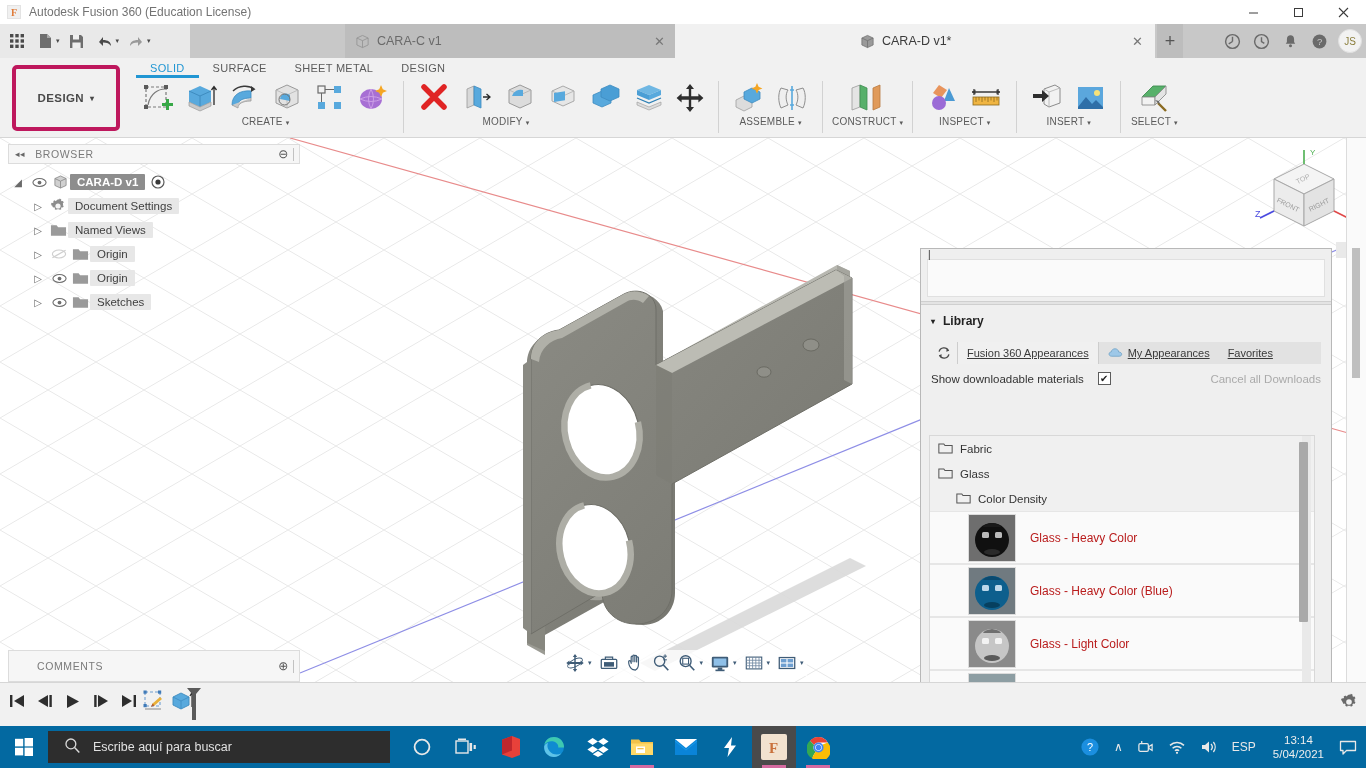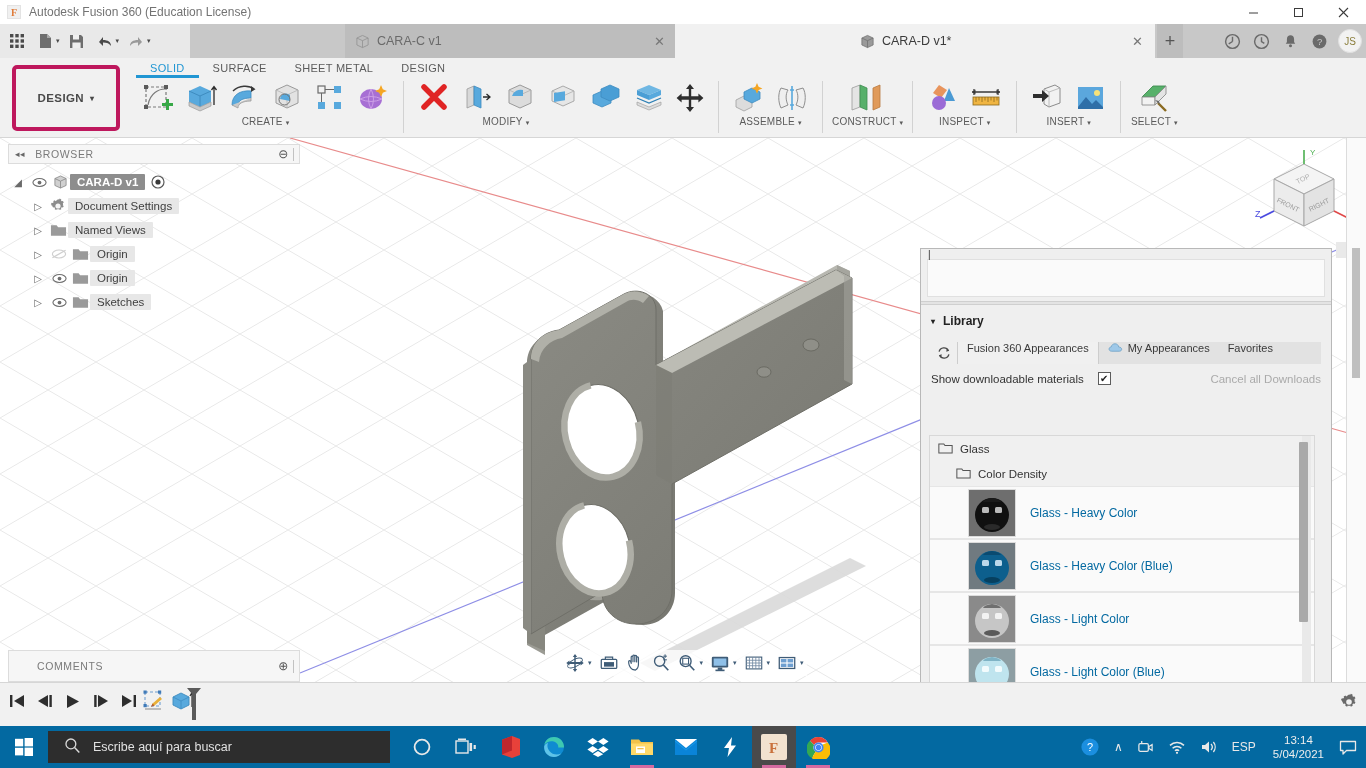--- a/index.html
+++ b/index.html
@@ -159,21 +159,21 @@
   }
   .ap-search input {
     border:0; outline:0; flex:1; font-size:11.5px; color:#333;
     font-family:"Liberation Sans", sans-serif; background:transparent;
   }
   .ap-tabs {
     margin:8px 10px 0 10px; height:22px; background:#e2e2e2;
     display:flex; align-items:center; font-size:11px; color:#3a3a3a;
   }
   .ap-refresh { width:26px; height:22px; display:flex; align-items:center; justify-content:center; background:#efefef; }
-  .ap-tab { padding:0 9px; height:22px; display:flex; gap:5px; }
+  .ap-tab { padding:0 9px; height:22px; display:flex; align-items:center; gap:5px;text-decoration:underline; }
   .ap-tab.sel { background:#f0f0f0; border-left:1px solid #cdcdcd; border-right:1px solid #cdcdcd; }
   .ap-chkrow {
     display:flex; align-items:center; padding:8px 10px 6px 10px; font-size:11.5px; color:#333;
   }
   .ap-chk {
     width:13px; height:13px; background:#fff; border:1px solid #5c5c5c; margin-left:14px;
     display:flex; align-items:center; justify-content:center; font-size:10px; color:#222;
   }
   .ap-cancel { margin-left:auto; color:#aaa; font-size:11.5px; }
   .ap-list {
@@ -181,21 +181,21 @@
     background:#f0f0f0; border:1px solid #d8d8d8; overflow:hidden;
   }
   .lrow { display:flex; align-items:center; height:25px; font-size:11.5px; color:#333; background:#f0f0f0; }
   .lrow .fico { margin:0 7px 0 8px; }
   .lrow.indent1 .fico { margin-left:26px; }
   .mrow {
     display:flex; align-items:center; height:53px; background:#fafafa;
     border-bottom:1px solid #e6e6e6; border-top:1px solid #e6e6e6;
   }
   .mthumb { width:48px; height:48px; margin-left:38px; border:1px solid #dcdcdc; }
-  .mname { margin-left:14px; font-size:12px; color:#0369a1; }
+  .mname { margin-left:14px; font-size:12px; color:#b91c1c; }
   .ap-scroll {
     position:absolute; right:3px; top:6px; width:9px; height:180px;
     background:#a9a9a9; border-radius:1px;
   }
   .ap-track { position:absolute; right:3px; top:0; width:9px; height:100%; background:#e9e9e9; }
   .side-tab {
     position:absolute; right:0; top:102px; width:17px; height:128px;
     background:#bdbdbd; border:1px solid #a5a5a5;
     display:flex; align-items:center; justify-content:center;
   }
@@ -1031,20 +1031,28 @@
         <span class="ap-cancel">Cancel all Downloads</span>
       </div>
 
       <div class="ap-list">
         <div class="lrow">
           <span class="fico">
             <svg width="15" height="12" viewBox="0 0 16 13">
                 <path d="M.8 2.2h5.4l1.2 1.6H15.2v8.2H.8z" fill="none" stroke="#555" stroke-width="1.1"></path>
               </svg>
           </span>
+          <span>Fabric</span>
+        </div>
+        <div class="lrow">
+          <span class="fico">
+            <svg width="15" height="12" viewBox="0 0 16 13">
+                <path d="M.8 2.2h5.4l1.2 1.6H15.2v8.2H.8z" fill="none" stroke="#555" stroke-width="1.1"></path>
+              </svg>
+          </span>
           <span>Glass</span>
         </div>
         <div class="lrow indent1">
           <span class="fico">
             <svg width="15" height="12" viewBox="0 0 16 13">
                 <path d="M.8 2.2h5.4l1.2 1.6H15.2v8.2H.8z" fill="none" stroke="#555" stroke-width="1.1"></path>
               </svg>
           </span>
           <span>Color Density</span>
         </div>

